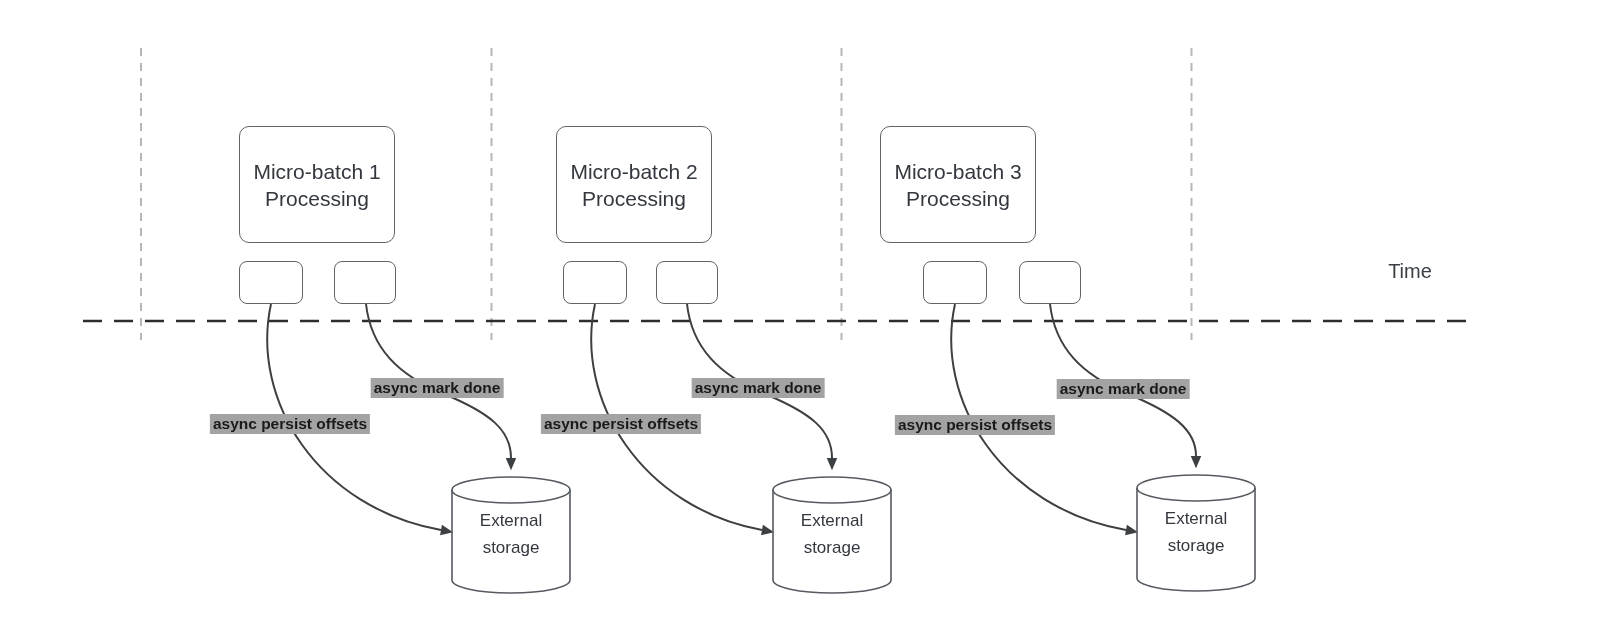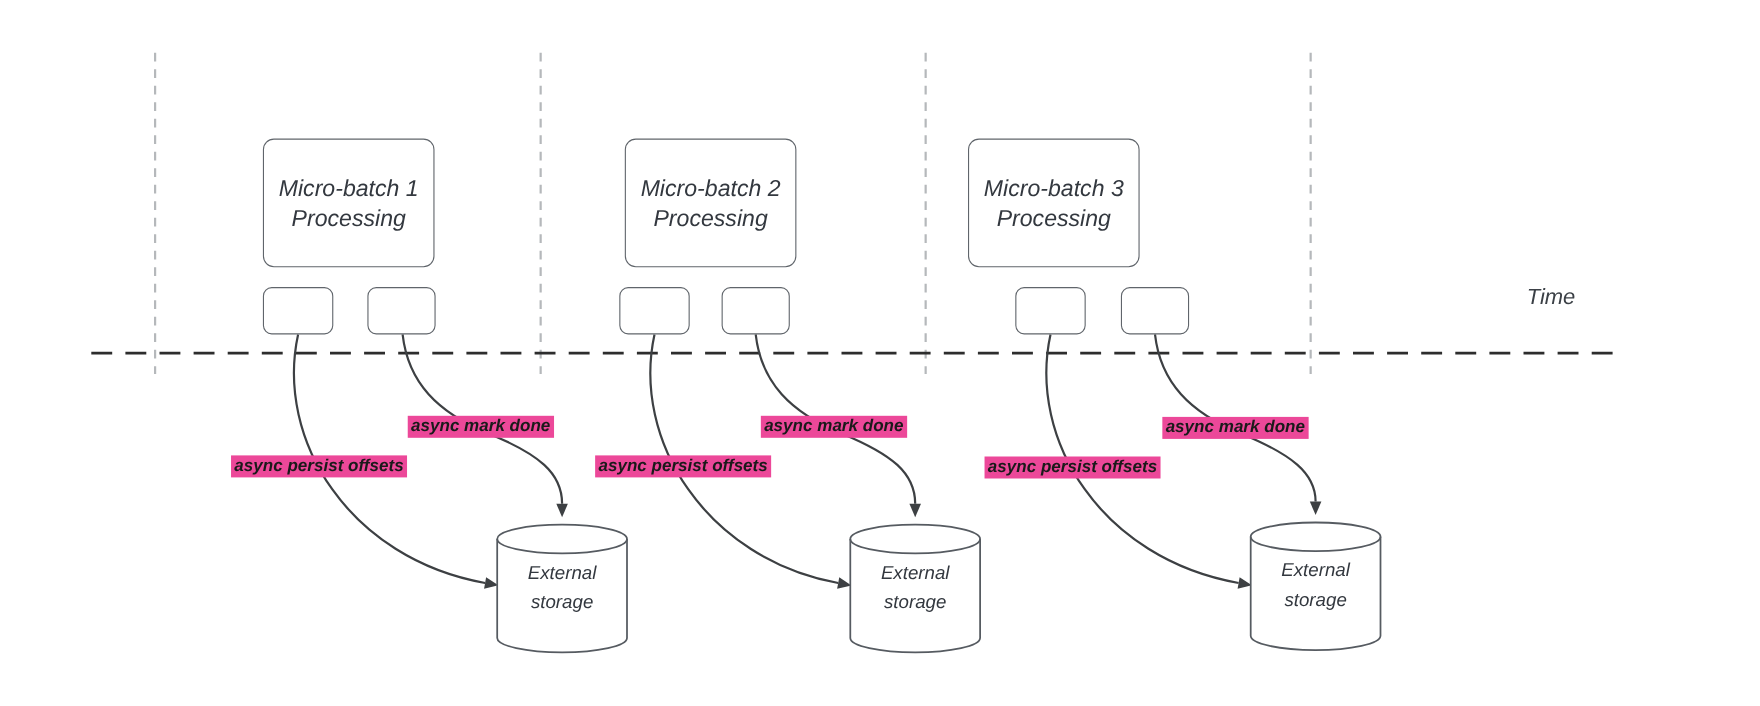--- a/index.html
+++ b/index.html
@@ -7,21 +7,20 @@
     padding: 0;
     background: #ffffff;
     font-family: "Liberation Sans", sans-serif;
   }
   .stage {
     position: relative;
     width: 1472px;
     height: 642px;
     background: #ffffff;
     overflow: hidden;
-    font-style: italic;
   }
   .layer {
     position: absolute;
     left: 0;
     top: 0;
   }
   .proc-box {
     position: absolute;
     top: 126px;
     width: 156px;
@@ -57,21 +56,21 @@
     line-height: 27px;
     color: #33383f;
   }
   .flow-label {
     position: absolute;
     transform: translate(-50%, -50%);
     font-size: 15.5px;
     font-weight: bold;
     color: #1a1a1a;
     white-space: nowrap;
-    background: #ec4899;
+    background: #a3a3a3;
     padding: 1px 3px;
     text-align: center;
   }
   .time-label {
     position: absolute;
     left: 1386px;
     top: 271px;
     transform: translate(-50%, -50%);
     font-size: 20px;
     color: #3b4046;
@@ -120,21 +119,21 @@
       <path d="M 1137,488 A 59,13 0 0 0 1255,488" fill="none" stroke="#565b61" stroke-width="1.6"></path>
     </g>
   </svg>
 
   <div class="proc-box" style="left:239px;">
     <div>
       <div>Micro-batch 1</div>
       <div>Processing</div>
     </div>
   </div>
-  <div class="proc-box" style="left:568px;">
+  <div class="proc-box" style="left:556px;">
     <div>
       <div>Micro-batch 2</div>
       <div>Processing</div>
     </div>
   </div>
   <div class="proc-box" style="left:880px;">
     <div>
       <div>Micro-batch 3</div>
       <div>Processing</div>
     </div>

